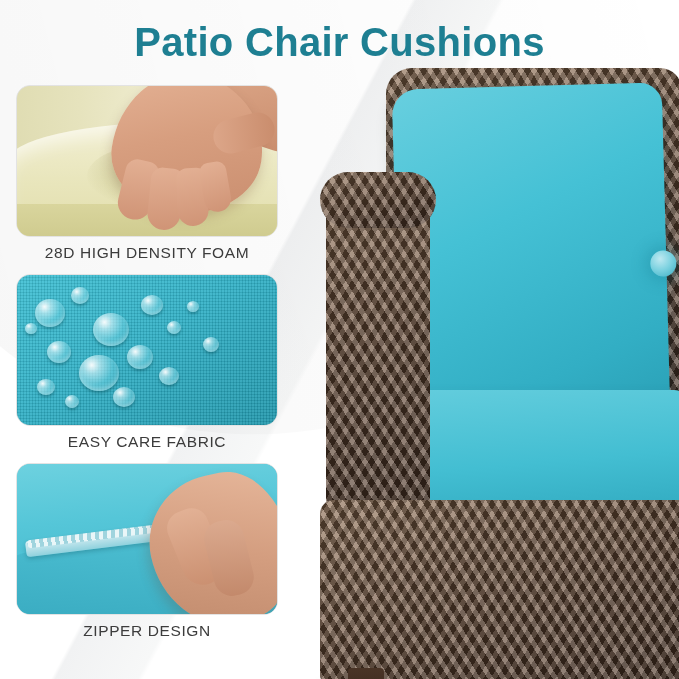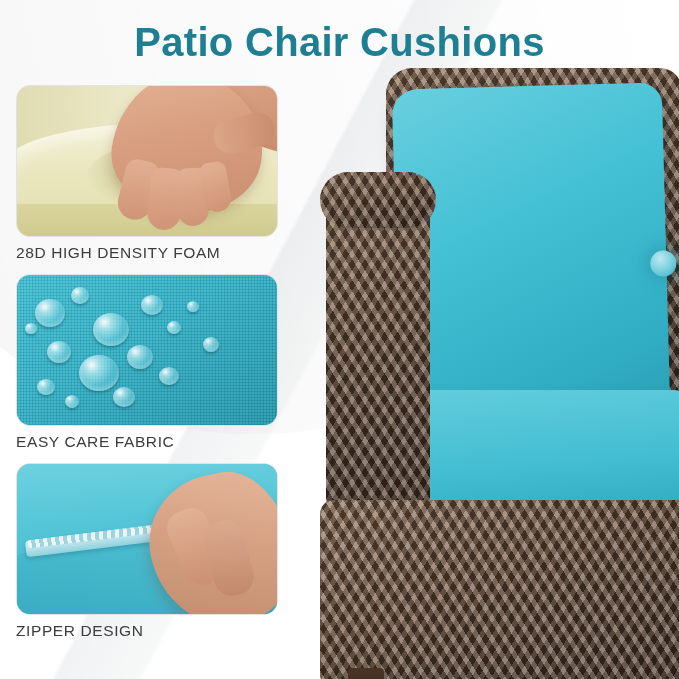--- a/index.html
+++ b/index.html
@@ -68,21 +68,21 @@
   .feature-img {
     position: relative;
     width: 260px;
     height: 150px;
     border-radius: 14px;
     overflow: hidden;
     border: 1px solid #e3e3e3;
     background: #ddd;
   }
   .feature-label {
-    text-align: left;
+    text-align: center;
     font-size: 15.5px;
     color: #3c3c3c;
     letter-spacing: 0.6px;
     padding: 7px 0 4px 0;
     font-weight: normal;
   }
 
   
   .foam-bg {
     position: absolute;

